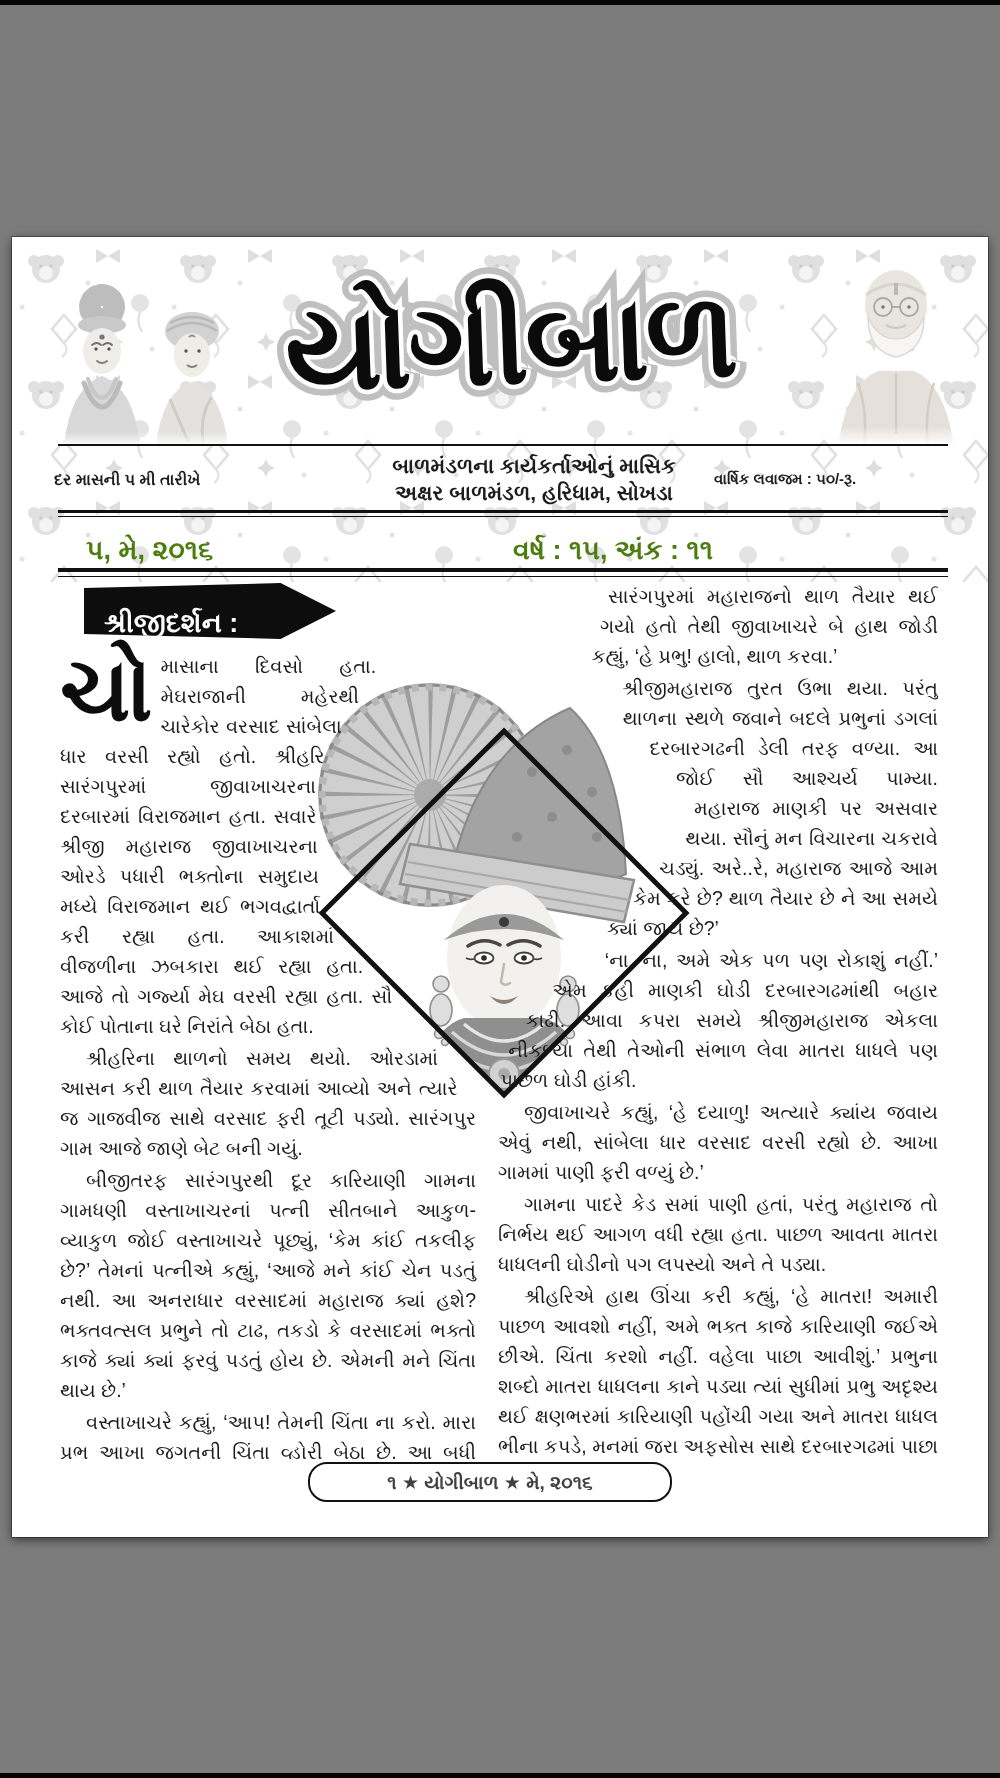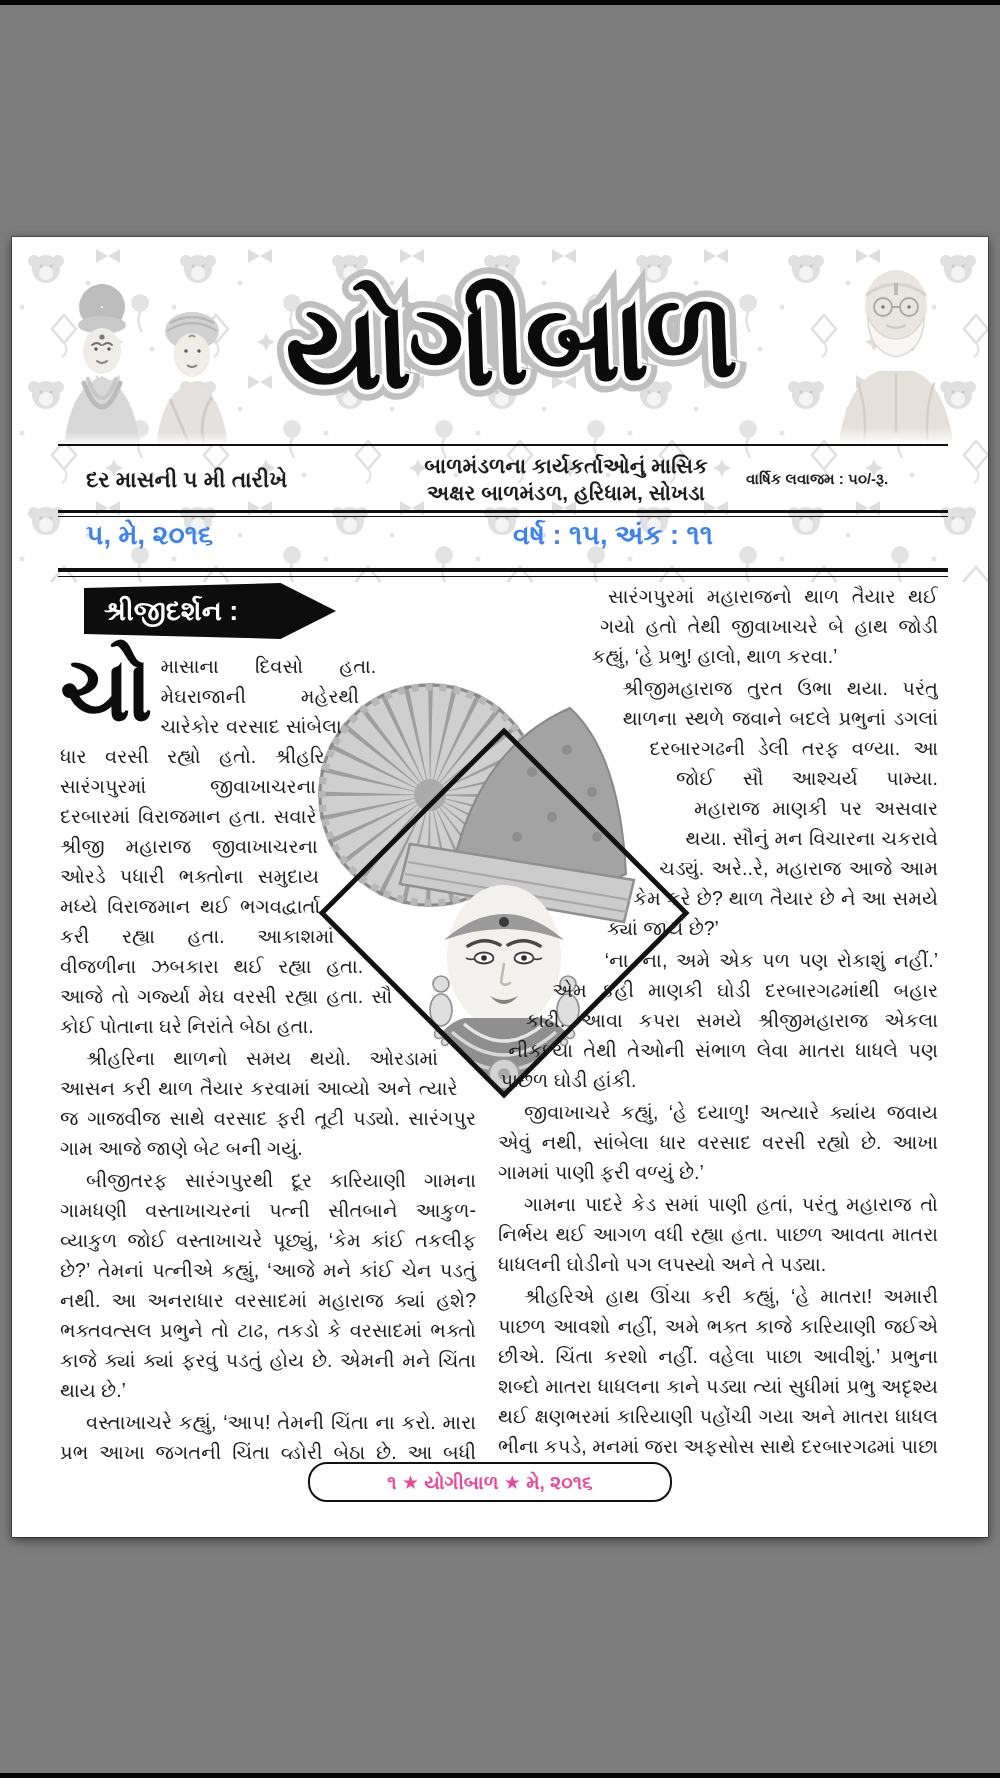--- a/index.html
+++ b/index.html
@@ -31,31 +31,31 @@
     font-weight:700;letter-spacing:-3px;
   }
 
   .rule-1{position:absolute;left:46px;right:40px;top:207px;border-top:2px solid #111;z-index:2;}
 
   
   .info-row{
     position:absolute;left:0;top:213px;width:976px;height:58px;z-index:2;
     display:flex;align-items:center;font-weight:700;color:#1d1d1d;
   }
-  .info-left{width:300px;padding-left:74px;font-size:22px;line-height:27px;}
+  .info-left{width:300px;padding-left:42px;font-size:16px;line-height:27px;}
   .info-center{width:360px;text-align:center;font-size:21px;line-height:27px;}
   .info-right{flex:1;text-align:left;font-size:15px;}
 
   .rule-2{position:absolute;left:46px;right:40px;top:273px;height:3px;border-top:3px solid #111;border-bottom:1px solid #111;z-index:2;}
 
   .date-row{
     position:absolute;left:0;top:283px;width:775px;height:46px;z-index:2;
-    display:flex;align-items:flex-start;justify-content:space-between;
+    display:flex;align-items:flex-end;justify-content:space-between;
     padding:0 74px 0 74px;box-sizing:border-box;
-    font-size:27px;font-weight:700;color:#3b82f6;
+    font-size:27px;font-weight:700;color:#4d7c0f;
   }
   .rule-3{position:absolute;left:46px;right:40px;top:331px;height:4px;border-top:4px solid #111;border-bottom:1px solid #111;z-index:2;}
 
   
   .body-area{
     position:absolute;left:48px;top:344px;width:878px;height:878px;z-index:3;
     display:flex;gap:22px;overflow:hidden;
   }
   .col{box-sizing:border-box;}
   .col-left{width:416px;}
@@ -68,20 +68,21 @@
   .col p + p{margin-top:2px;}
 
   .banner{
     background:#0d0d0d;color:#fff;font-weight:700;font-size:27px;
     display:flex;align-items:center;z-index:4;position:relative;
   }
   .banner-left{
     width:252px;height:56px;margin:2px 0 12px 24px;padding-left:20px;
     box-sizing:border-box;
     clip-path:polygon(0 9%, 78% 0, 100% 50%, 78% 100%, 0 91%);
+    align-items:flex-end;
   }
   .banner-right{
     width:396px;height:54px;margin:0 0 12px auto;justify-content:center;
     box-sizing:border-box;padding-left:42px;
     clip-path:polygon(0 50%, 12% 0, 100% 4%, 100% 96%, 12% 100%);
   }
 
   .dropcap{
     float:left;font-size:88px;line-height:70px;font-weight:700;color:#0c0c0c;
     padding:4px 10px 0 0;letter-spacing:-2px;
@@ -95,21 +96,21 @@
     shape-outside:polygon(0 0, 55% 0, 41% 21%, 98% 47%, 55% 67%, 7% 89%, 0 100%);
   }
 
   .deity-art{position:absolute;left:290px;top:385px;width:412px;height:502px;z-index:1;}
 
   
   .footer-pill{
     position:absolute;left:296px;top:1225px;width:360px;height:36px;z-index:4;
     border:2.5px solid #111;border-radius:19px;background:#fff;
     display:flex;align-items:center;justify-content:center;
-    font-size:19px;font-weight:700;color:#ec4899;
+    font-size:19px;font-weight:700;color:#404040;
   }
 </style>
 </head>
 <body>
 
 <div class="edge-bar top"></div>
 <div class="edge-bar bottom"></div>
 
 <div class="page">
 

